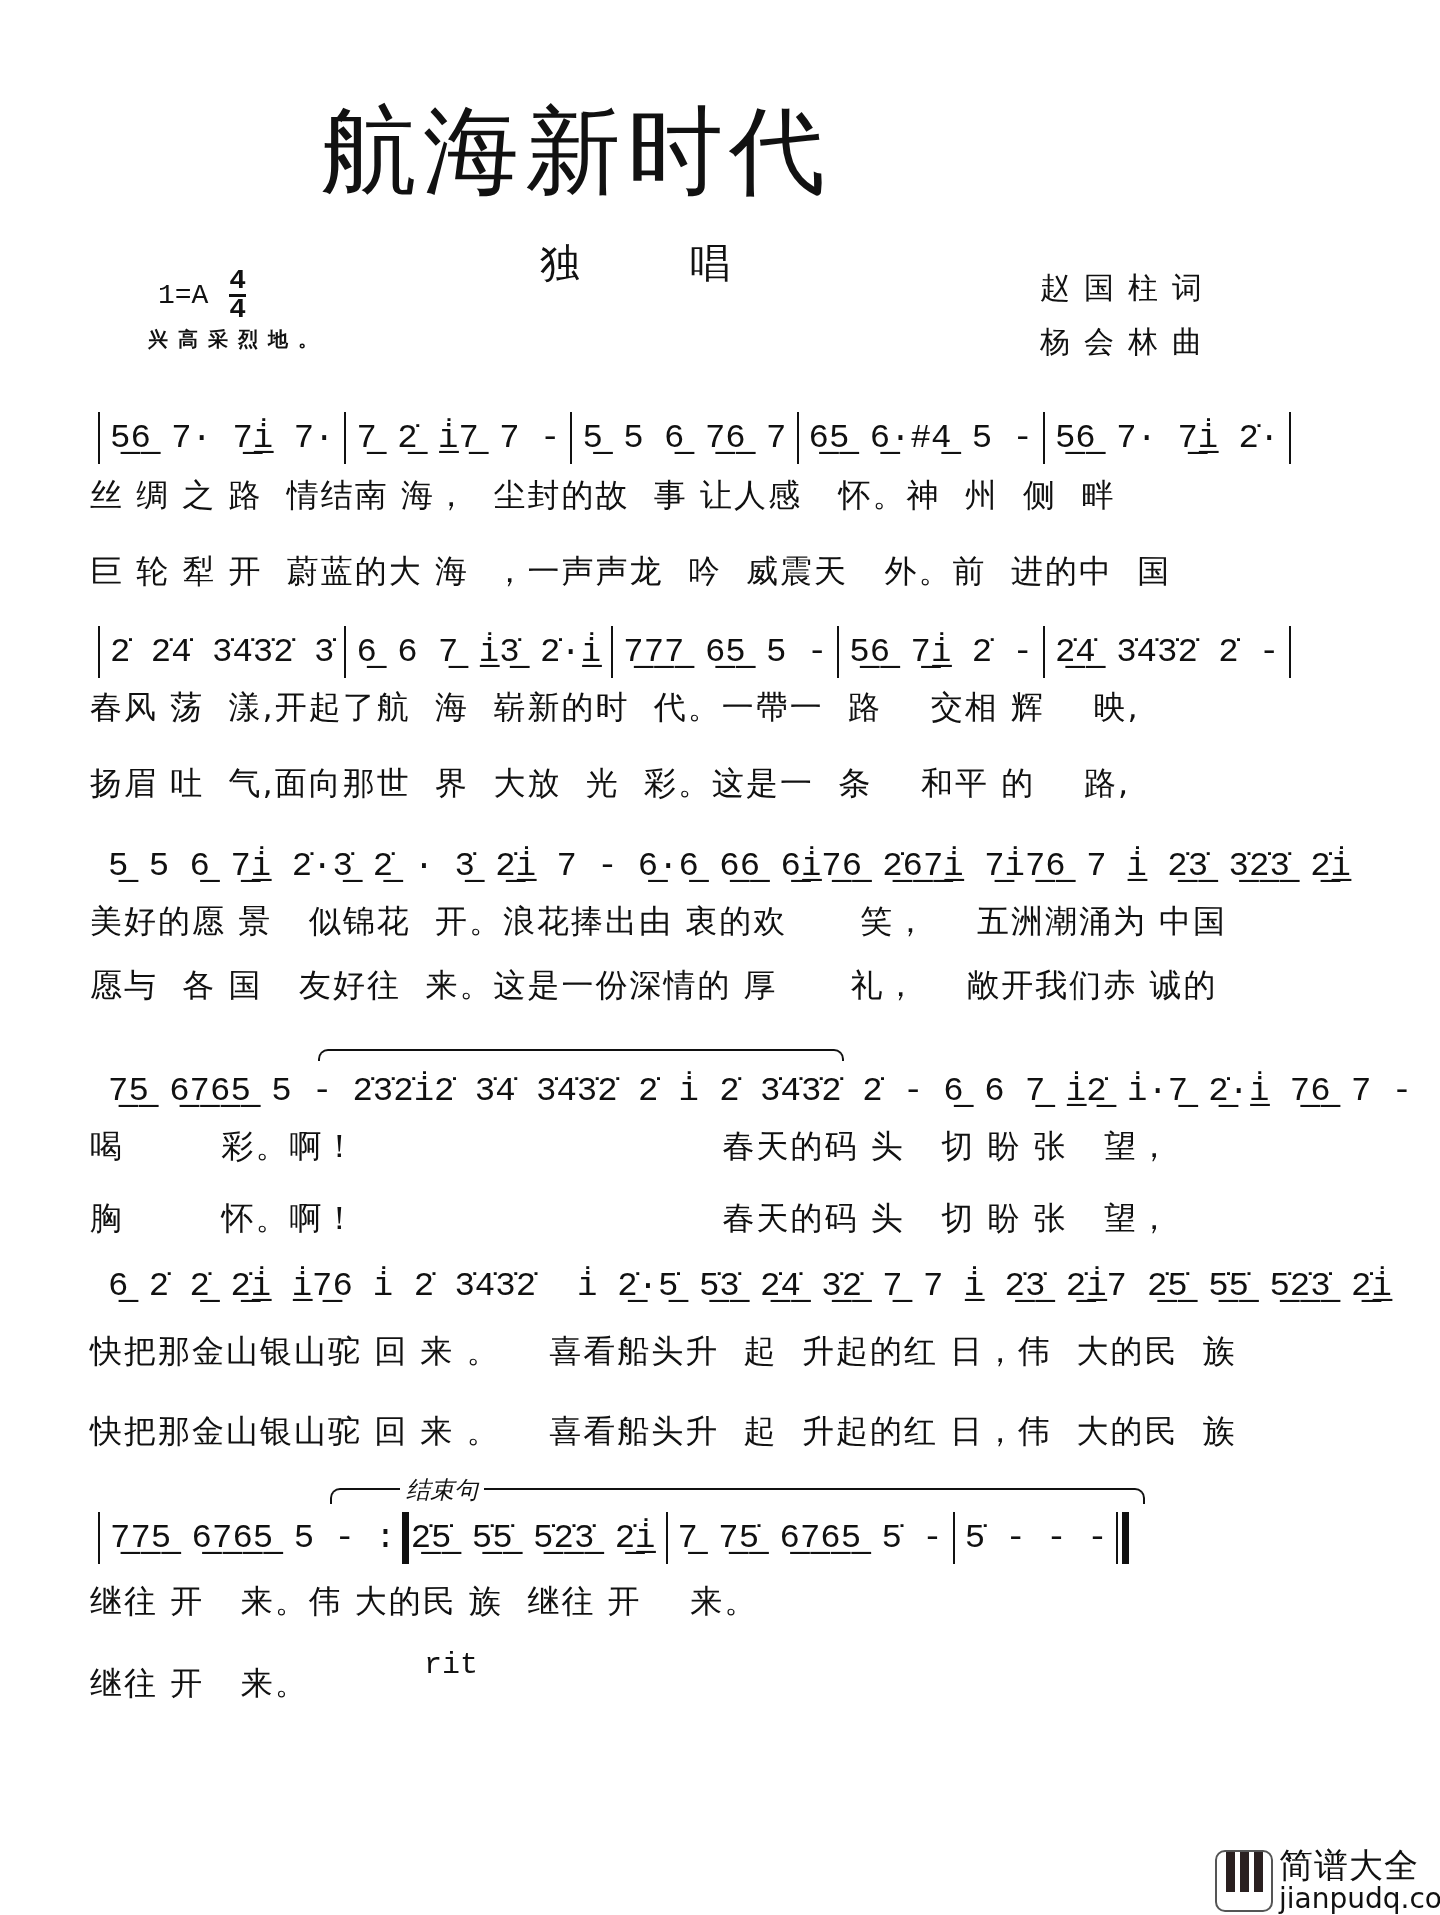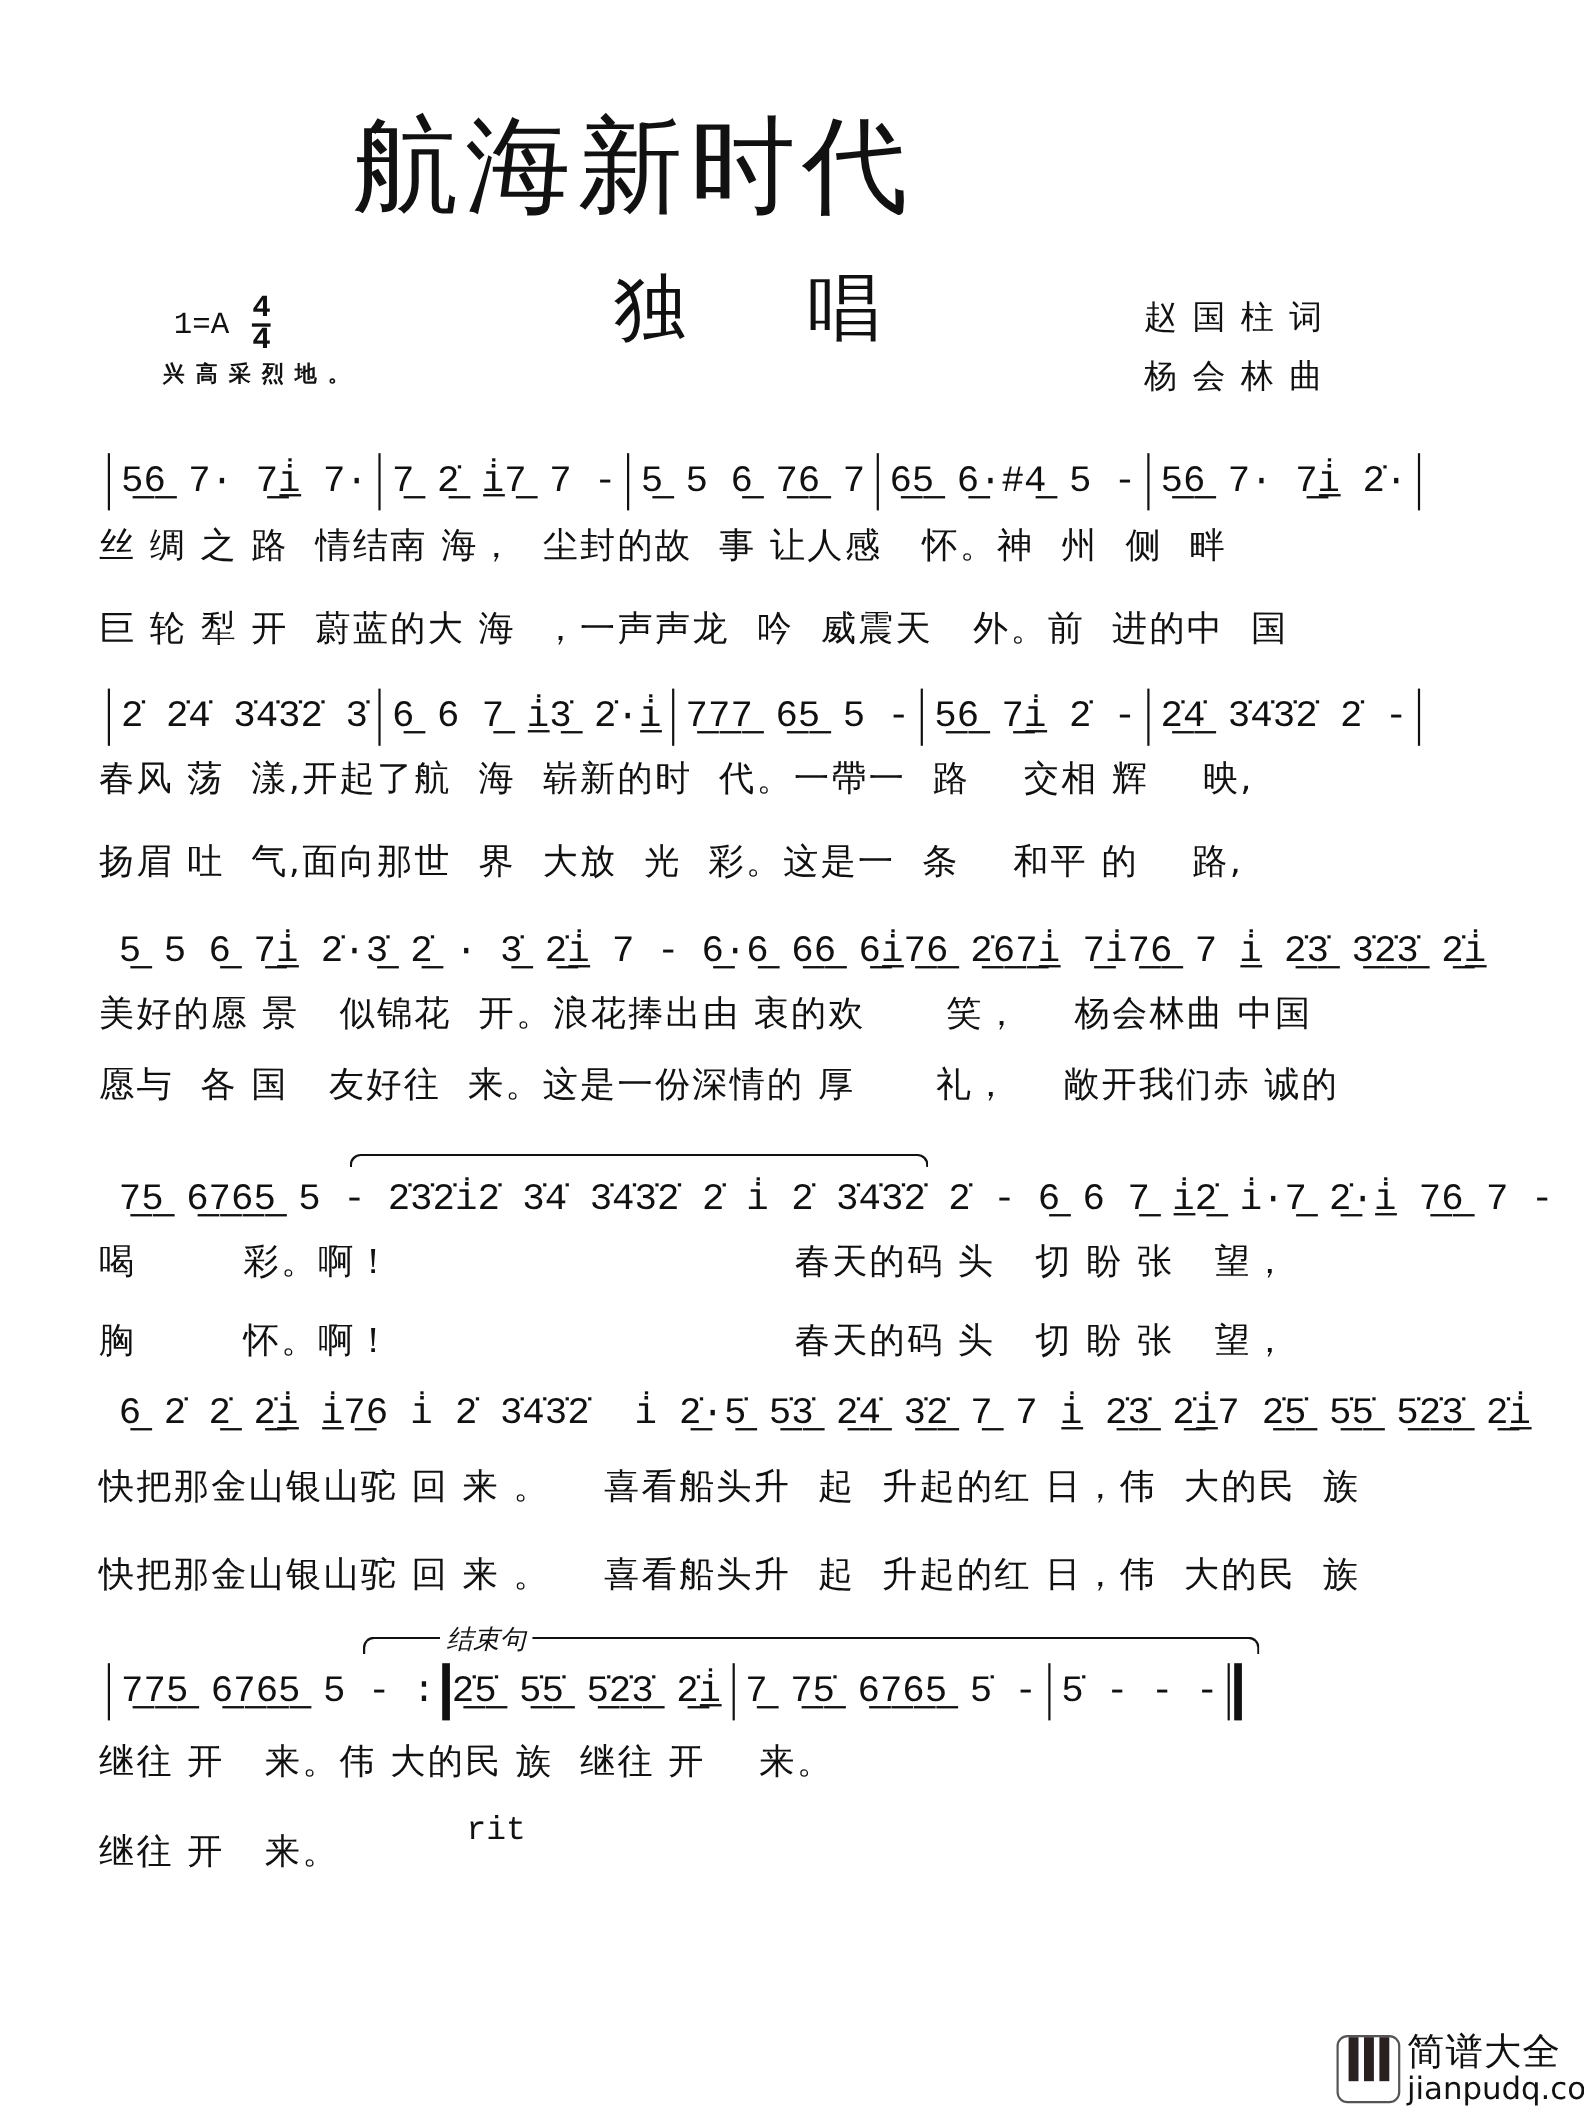--- a/index.html
+++ b/index.html
@@ -1,22 +1,22 @@
 <!DOCTYPE html>
 <html><head>
 <meta charset="utf-8">
 <style>
   html, body { margin:0; padding:0; background:#ffffff; }
   body { width:1440px; height:1915px; position:relative; overflow:hidden;
          font-family:"DejaVu Serif", "Liberation Serif", serif; color:#111; }
   .abs { position:absolute; }
   .title { left:0; width:1152px; top:88px; text-align:center; font-size:96px;
            font-family:"DejaVu Sans","Liberation Sans",sans-serif; letter-spacing:6px; font-weight:normal; }
-  .subtitle { left:540px; top:236px; font-size:66px; letter-spacing:110px;
-              font-family:Liberation Sans, sans-serif;margin-left:18px; }
+  .subtitle { left:540px; top:236px; font-size:40px; letter-spacing:110px;
+              font-family:Liberation Sans, sans-serif; }
   .key { left:158px; top:268px; font-size:28px; font-family:"Liberation Mono","DejaVu Sans Mono",monospace; }
   .timesig { display:inline-block; vertical-align:middle; text-align:center; font-weight:bold; line-height:26px; margin-left:4px; }
   .timesig span { display:block; font-size:28px; }
   .timesig .top { border-bottom:3px solid #111; font-weight:900; }
   .mood { left:148px; top:326px; font-size:20px; letter-spacing:10px;
           font-family:"DejaVu Sans","Liberation Sans",sans-serif;font-weight:bold; }
   .credit { left:1040px; font-size:30px; letter-spacing:14px;
             font-family:"DejaVu Sans","Liberation Sans",sans-serif; }
   .row { left:90px; width:1270px; }
   .notes { font-family:"Liberation Mono","DejaVu Sans Mono",monospace; font-size:34px;
@@ -98,21 +98,21 @@
     <span class="bar"></span>
     <span class="measure">2̲̇ · 3̲̇ 2̲̇i̲̇ 7 -</span>
     <span class="bar"></span>
     <span class="measure">6̲·6̲ 6̲6̲ 6̲i̲̇7̲6̲</span>
     <span class="bar"></span>
     <span class="measure">2̲̇6̲7̲i̲̇ 7̲i̇7̲6̲ 7</span>
     <span class="bar"></span>
     <span class="measure">i̲̇ 2̲̇3̲̇ 3̲̇2̲̇3̲̇ 2̲̇i̲̇</span>
     <span class="bar"></span>
   </div>
-  <div class="lyric" style="margin-top:6px">美好的愿 景   似锦花  开。浪花捧出由 衷的欢      笑，    杨会林曲 中国</div>
+  <div class="lyric" style="margin-top:6px">美好的愿 景   似锦花  开。浪花捧出由 衷的欢      笑，    五洲潮涌为 中国</div>
   <div class="lyric" style="margin-top:18px">愿与  各 国   友好往  来。这是一份深情的 厚      礼，    敞开我们赤 诚的</div>
 </div>
 
 <div class="abs row" style="top:1045px">
   <div class="abs" style="left:228px; top:4px; width:522px; height:10px; border-top:2px solid #111; border-left:2px solid #111; border-right:2px solid #111; border-radius:10px 10px 0 0;"></div>
   <div class="notes" style="margin-top:20px">
     <span class="bar"></span>
     <span class="measure">7̲5̲ 6̲7̲6̲5̲ 5 -</span>
     <span class="bar"></span>
     <span class="measure">2̇3̇2̇i̇2̇ 3̇4̇ 3̇4̇3̇2̇ 2̇</span>

